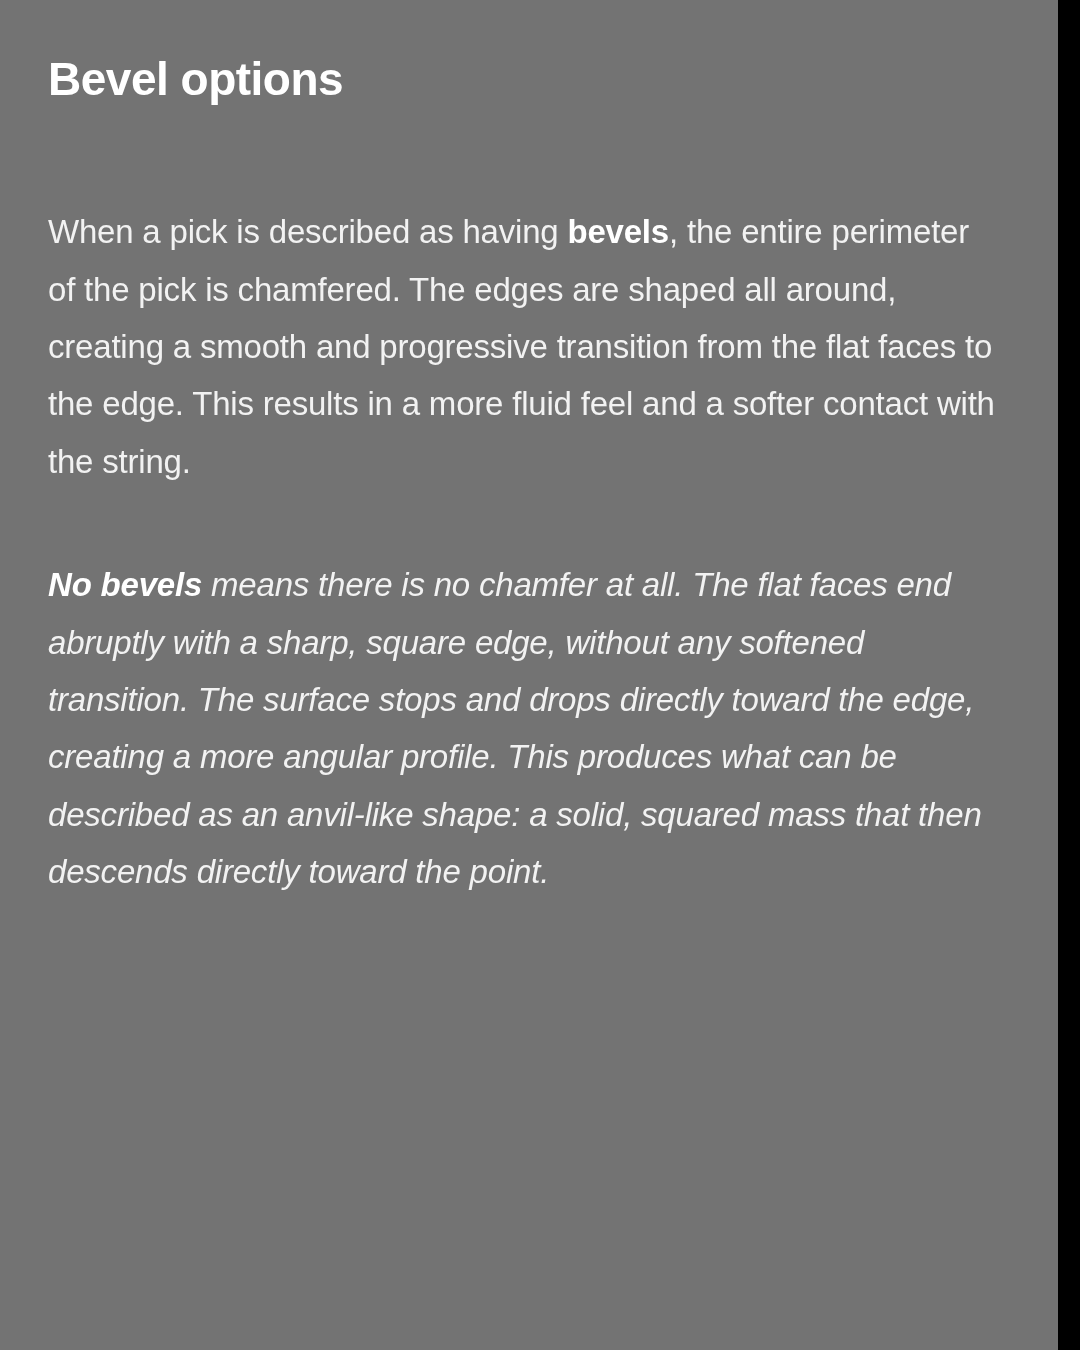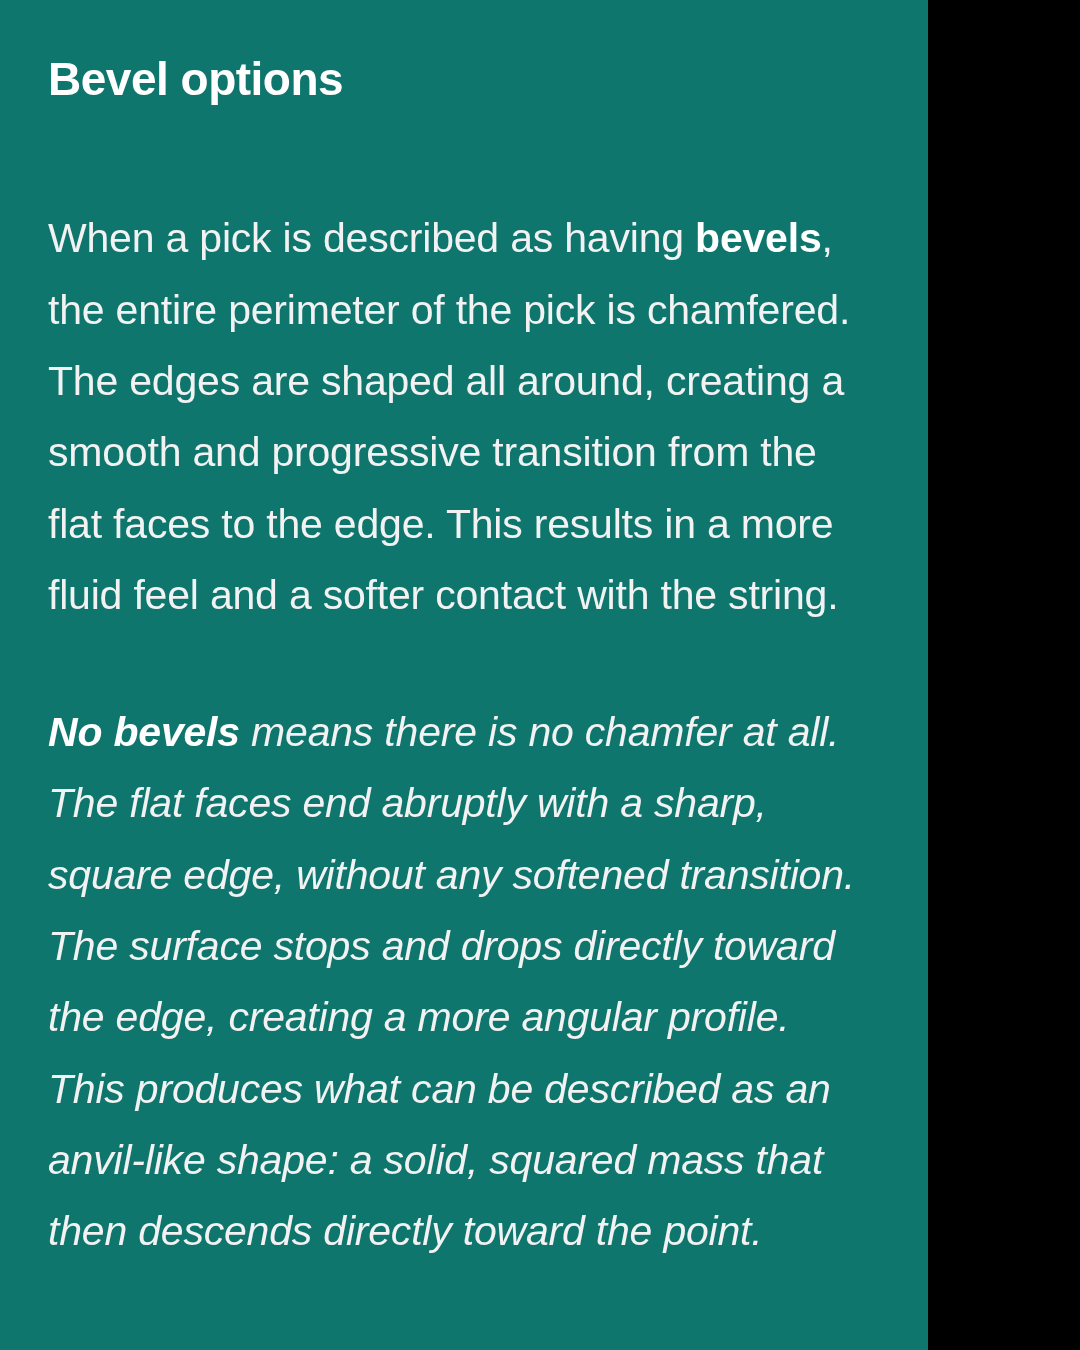--- a/index.html
+++ b/index.html
@@ -10,35 +10,35 @@
   body {
     width: 1080px;
     height: 1350px;
     overflow: hidden;
     font-family: "Liberation Sans", sans-serif;
     color: #ffffff;
     -webkit-font-smoothing: antialiased;
   }
   .page {
     box-sizing: border-box;
-    width: 928px;
+    width: 1058px;
     height: 1350px;
     padding: 52px 60px 0 48px;
-    background: #0f766e;
+    background: #737373;
   }
   .title {
     font-size: 46px;
     font-weight: 700;
     line-height: 1.2;
     letter-spacing: -0.5px;
     margin: 0 0 0 0;
     color: #ffffff;
   }
   .body-block {
-    font-size: 41px;
+    font-size: 33px;
     font-weight: 400;
     line-height: 1.74;
     letter-spacing: -0.2px;
     color: #f2f2f2;
     margin: 0;
   }
   .block-gap-1 { margin-top: 96px; }
   .block-gap-2 { margin-top: 66px; font-style: italic; }
   .strong {
     font-weight: 700;

